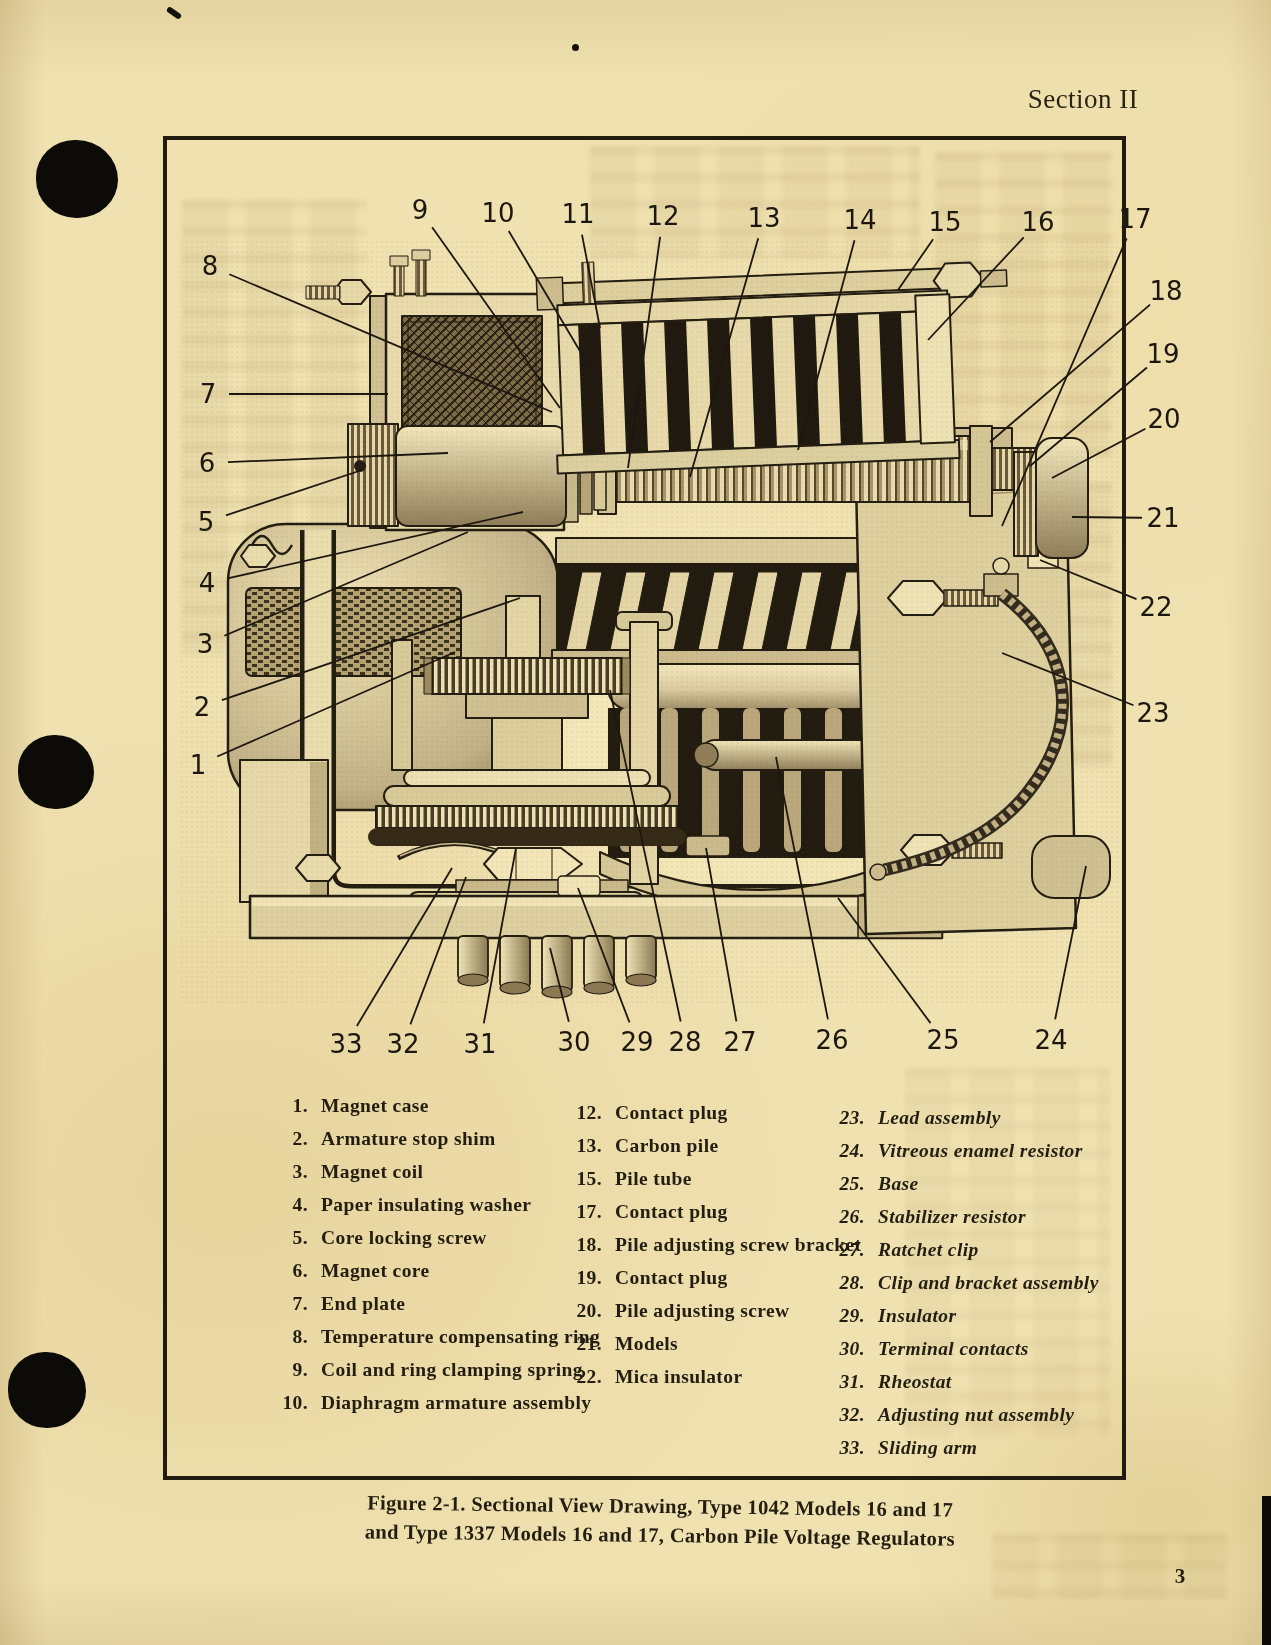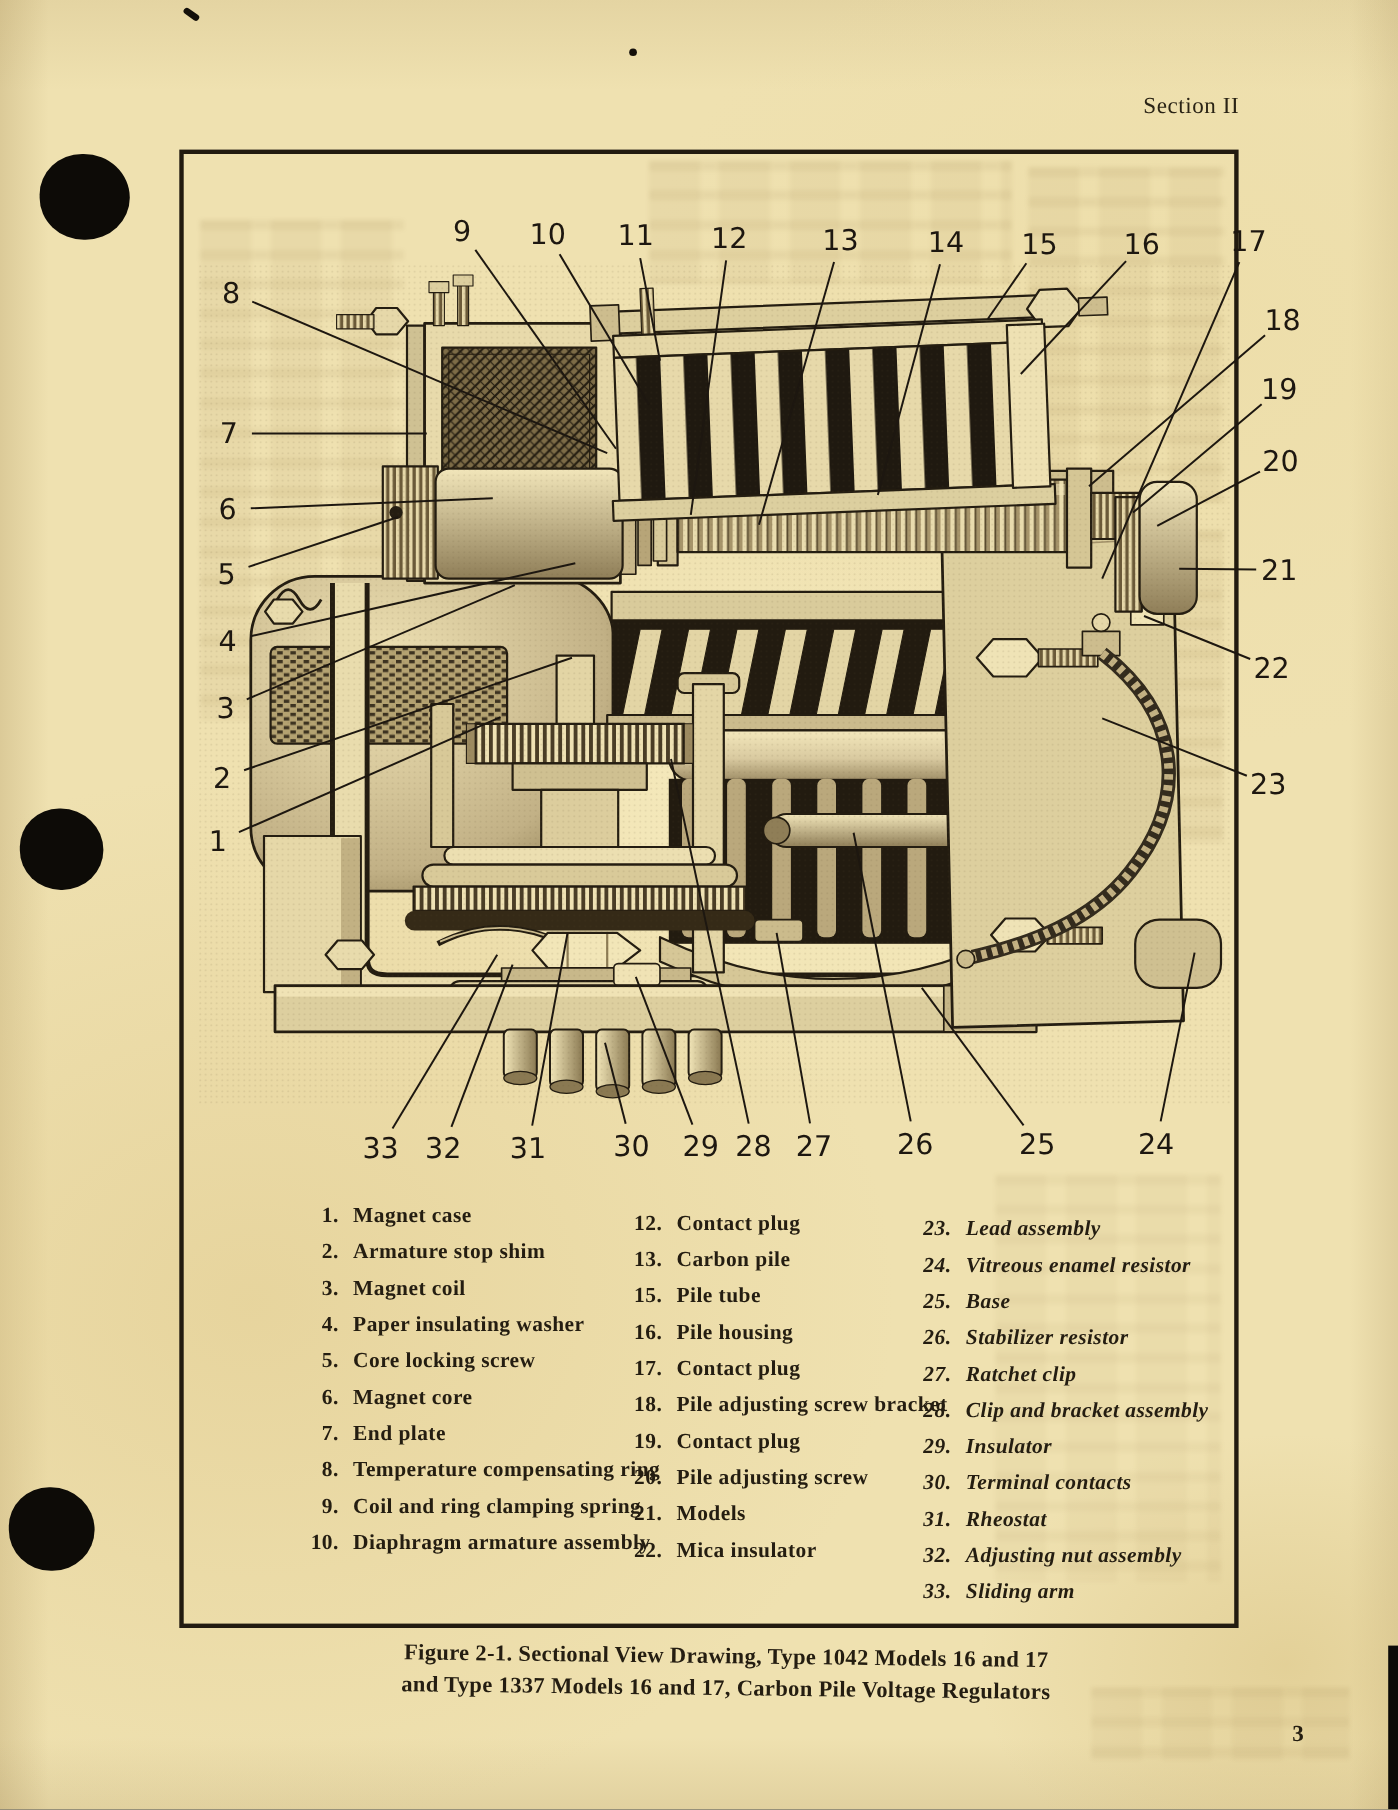--- a/index.html
+++ b/index.html
@@ -14,21 +14,21 @@
       linear-gradient(90deg, rgba(140,110,55,.20), transparent 3.5%, transparent 96.5%, rgba(140,110,55,.16)),
       linear-gradient(0deg, rgba(140,110,55,.14), transparent 4%, transparent 95%, rgba(150,120,62,.12));
     font-family:"Liberation Serif", serif;color:#221c12;
   }
   .ghost{position:absolute;filter:blur(2px);opacity:.5;pointer-events:none;
     background-image:
       repeating-linear-gradient(90deg, rgba(125,96,42,.12) 0 46px, transparent 46px 64px),
       repeating-linear-gradient(180deg, rgba(125,96,42,.14) 0 9px, transparent 9px 27px);
   }
   .section-header{position:absolute;top:84px;left:1000px;width:166px;text-align:center;
-    font-size:21px;letter-spacing:.5px;color:#2a2315;}
+    font-size:27px;letter-spacing:.5px;color:#2a2315;}
   .figure-frame{position:absolute;left:163px;top:136px;width:955px;height:1336px;
     border:4px solid #221b10;}
   .drawing-svg{position:absolute;left:0;top:0;width:1271px;height:1645px;}
   .callout-num{font-family:"DejaVu Sans", sans-serif;font-size:26px;fill:#1d1710;text-anchor:middle;}
   .callout-line{stroke:#1d1710;stroke-width:1.8;}
   .legend-col{position:absolute;font-size:19.5px;font-weight:700;letter-spacing:.4px;color:#241d11;}
   .legend-item{display:flex;height:33px;align-items:baseline;white-space:nowrap;}
   .ln{display:inline-block;width:46px;text-align:right;}
   .ll{margin-left:13px;}
   .caption{position:absolute;left:310px;top:1492px;width:700px;text-align:center;
@@ -393,24 +393,20 @@
       </div>
       <div class="legend-item">
         <span class="ln">13.</span>
         <span class="ll">Carbon pile</span>
       </div>
       <div class="legend-item">
         <span class="ln">15.</span>
         <span class="ll">Pile tube</span>
       </div>
       <div class="legend-item">
-        <span class="ln">16.</span>
-        <span class="ll">Pile housing</span>
-      </div>
-      <div class="legend-item">
         <span class="ln">17.</span>
         <span class="ll">Contact plug</span>
       </div>
       <div class="legend-item">
         <span class="ln">18.</span>
         <span class="ll">Pile adjusting screw bracket</span>
       </div>
       <div class="legend-item">
         <span class="ln">19.</span>
         <span class="ll">Contact plug</span>

